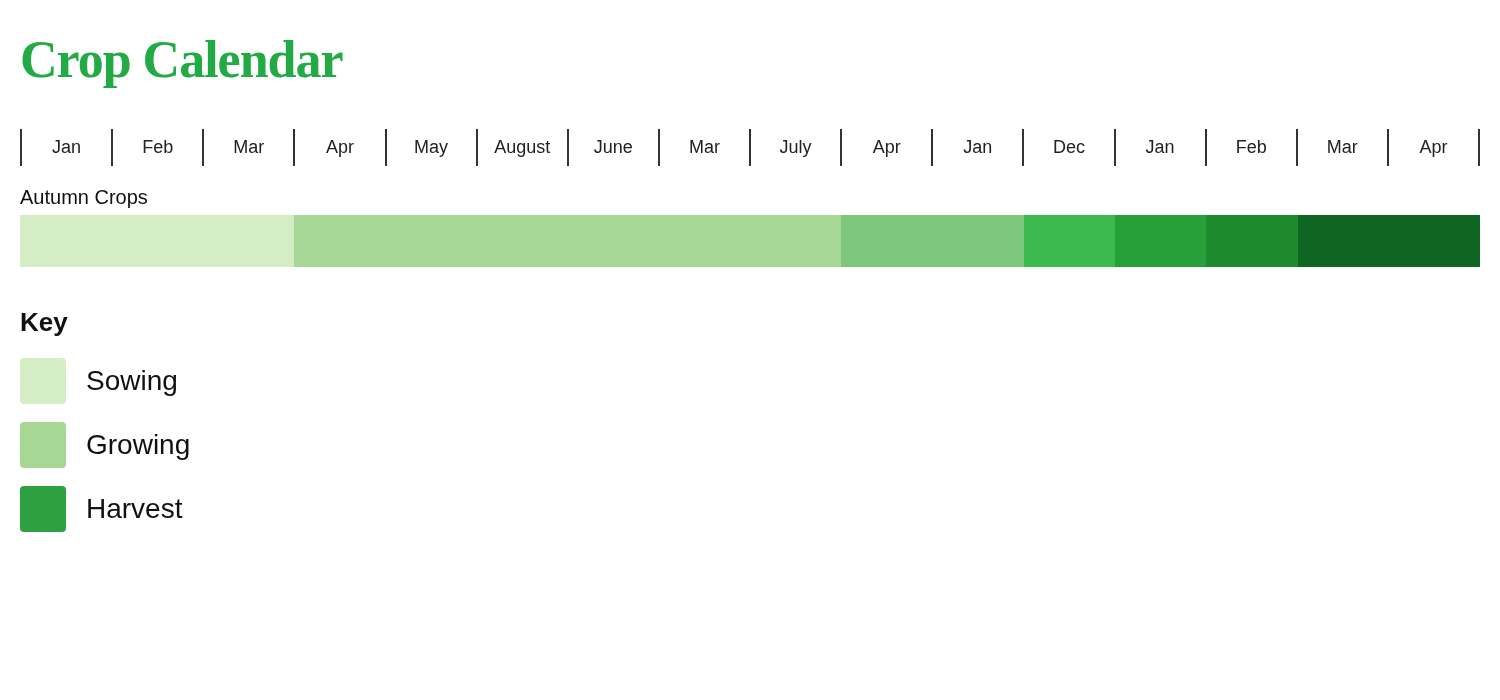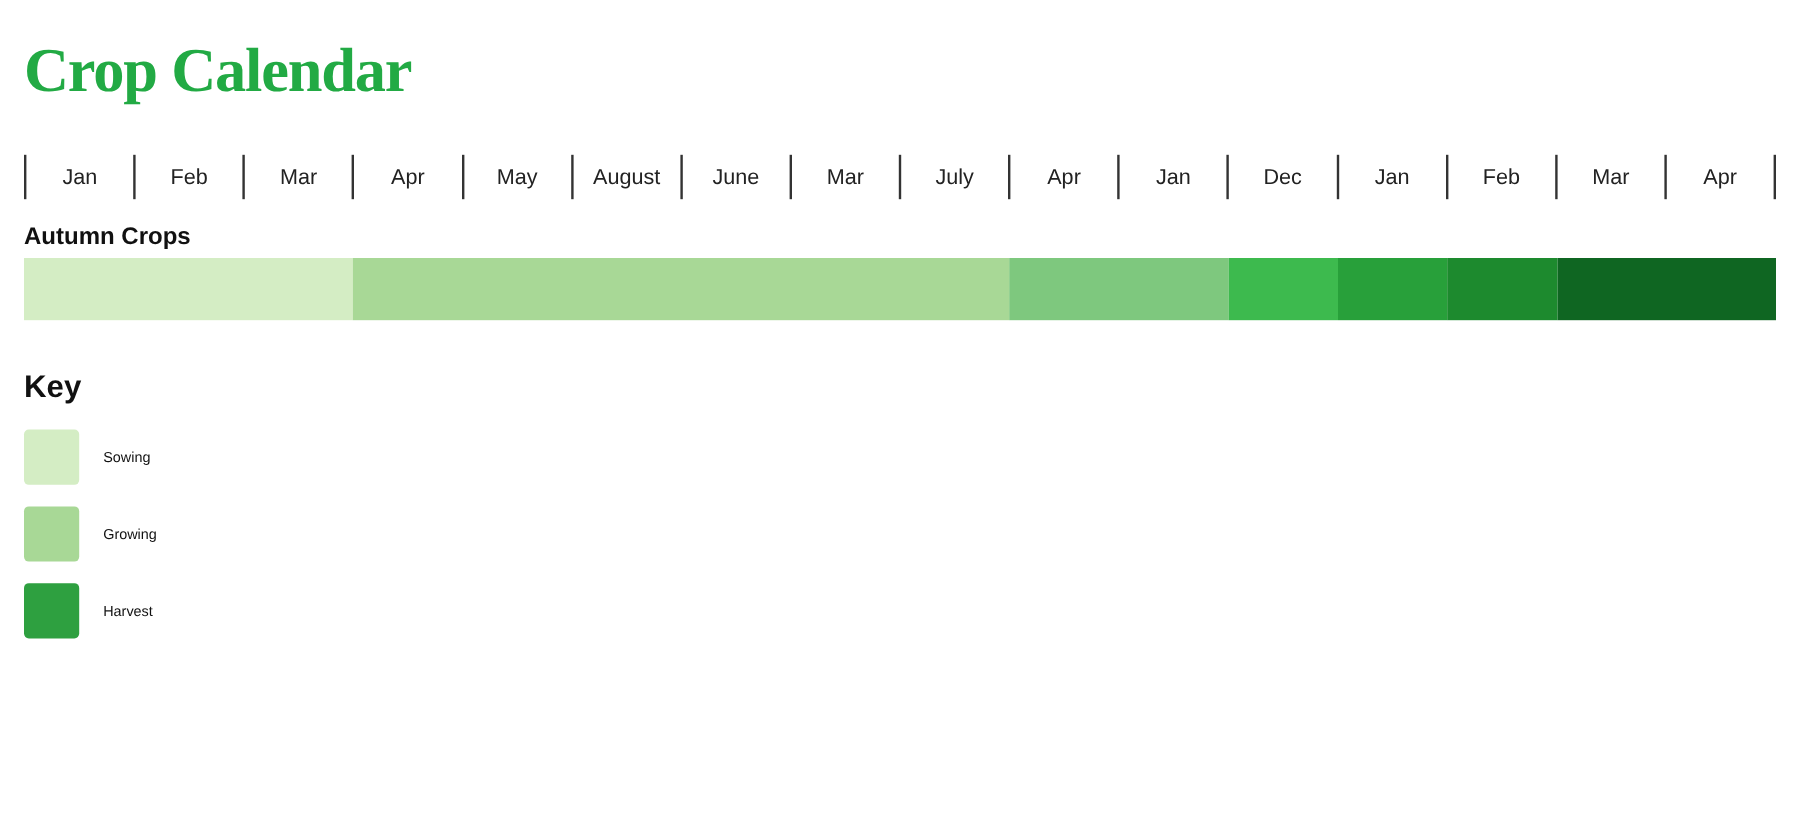--- a/index.html
+++ b/index.html
@@ -37,21 +37,21 @@
       text-align: center;
       font-size: 18px;
       color: #222;
       padding: 8px 16px;
       border-right: 2px solid #333;
       font-weight: normal;
     }
 
     .crop-label {
       font-size: 20px;
-      font-weight: bold;
+      font-weight: normal;
       color: #111;
       margin-bottom: 6px;
       margin-top: 10px;
     }
 
     
     .bar-container {
       width: 100%;
       height: 52px;
       position: relative;
@@ -102,21 +102,21 @@
 
     .key-swatch {
       width: 46px;
       height: 46px;
       border-radius: 4px;
       margin-right: 20px;
       flex-shrink: 0;
     }
 
     .key-label {
-      font-size: 12px;
+      font-size: 28px;
       color: #111;
     }
 
     
     .crop-section {
       margin-bottom: 4px;
     }
   </style>
 </head>
 <body>

